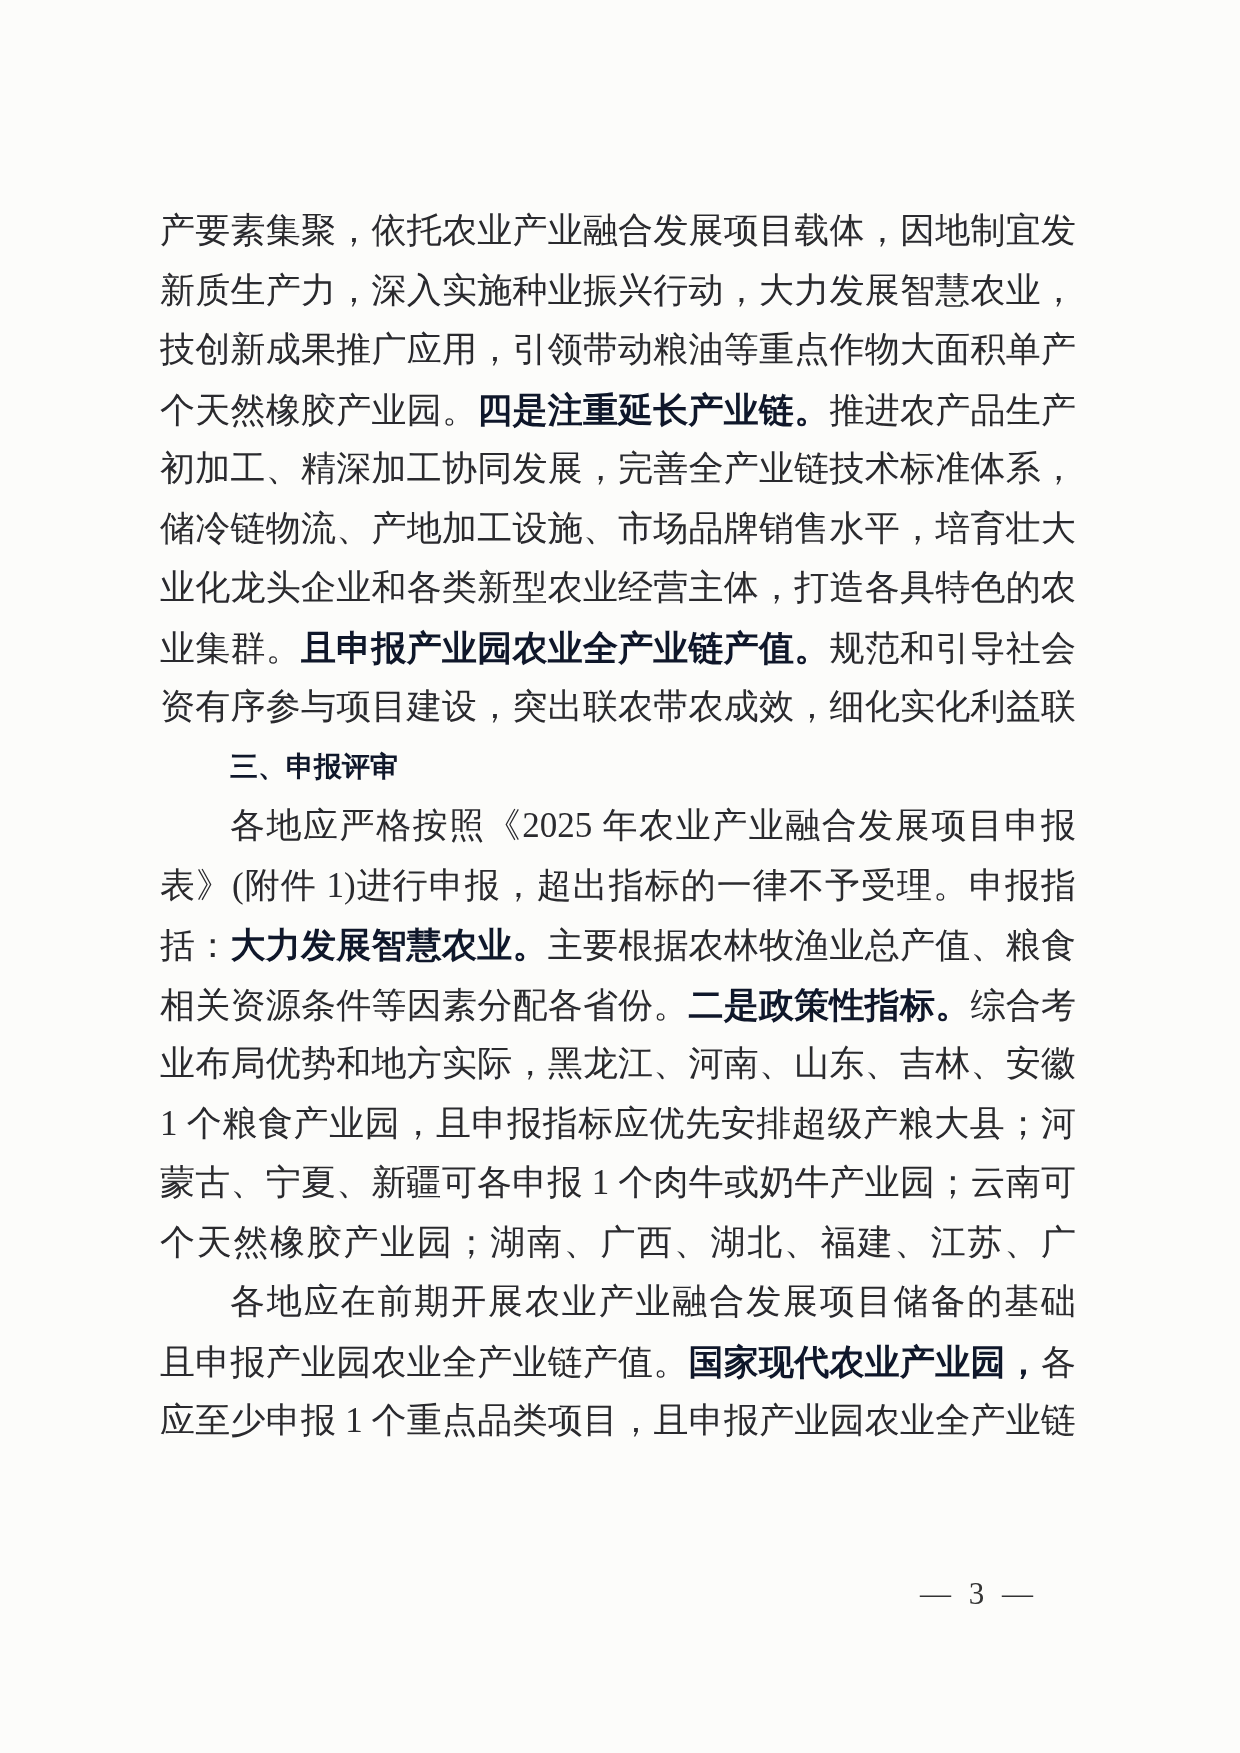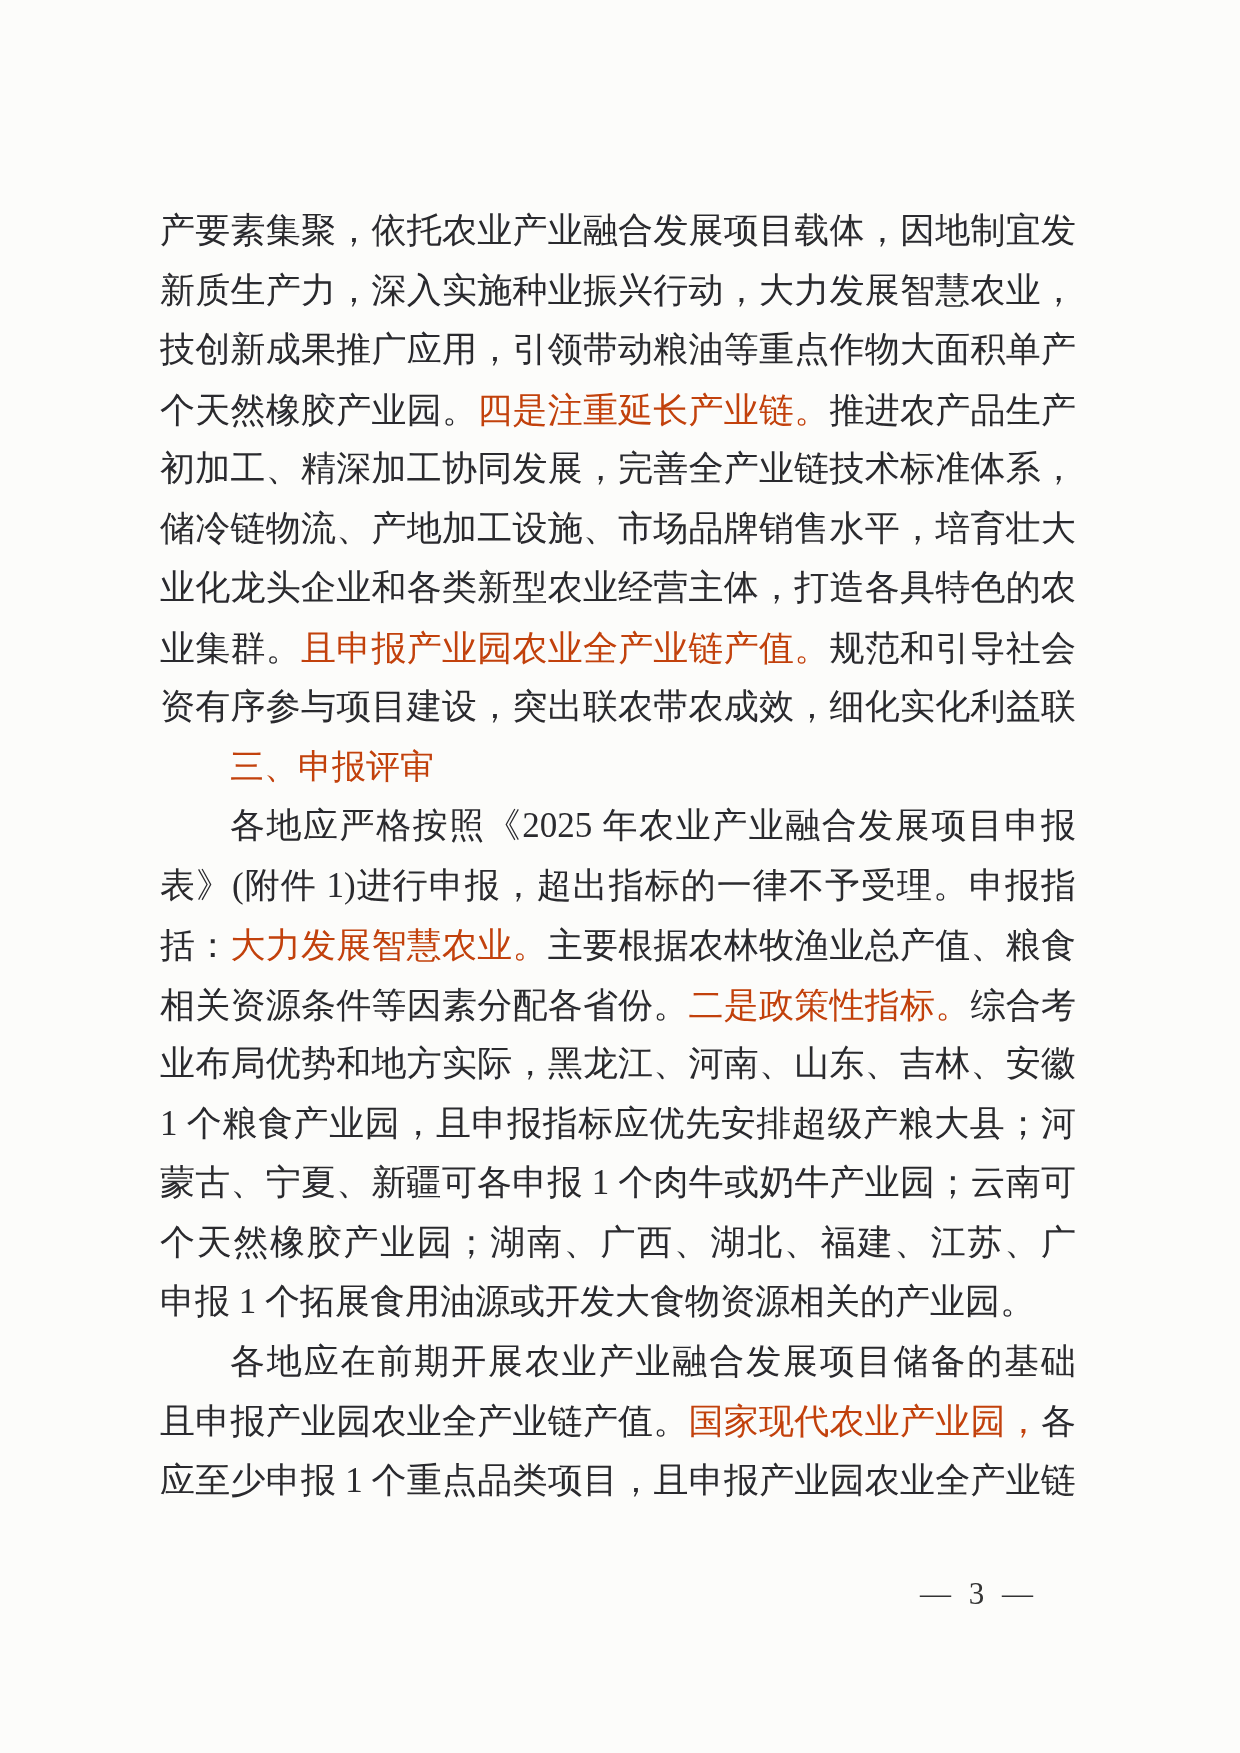--- a/index.html
+++ b/index.html
@@ -26,24 +26,24 @@
     overflow:hidden;
     white-space:nowrap;
   }
   .line.full{
     white-space:normal;
     text-align-last:justify;
   }
   .line.ind{ text-indent:70px; }
   .line .b{
     font-family:"Liberation Sans", sans-serif;
-    font-weight:400;
-    color:#c2410c;
+    font-weight:700;
+    color:#0f172a;
   }
-  .line.heading{ font-size:34px; }
+  .line.heading{ font-size:28px; }
   .pageno{
     position:absolute;
     top:1576px;
     left:0;
     right:202px;
     text-align:right;
     font-size:31px;
     letter-spacing:5px;
     color:#333;
     line-height:36px;
@@ -65,19 +65,18 @@
       <div class="line full"><span>资有序参与项目建设，突出联农带农成效，细化实化利益联结机</span></div>
       <div class="line ind heading"><span class="b">三、申报评审</span></div>
       <div class="line full ind"><span>各地应严格按照《2025 年农业产业融合发展项目申报指标</span></div>
       <div class="line full"><span>表》(附件 1)进行申报，超出指标的一律不予受理。申报指标包</span></div>
       <div class="line full"><span>括：</span><span class="b">大力发展智慧农业。</span><span>主要根据农林牧渔业总产值、粮食总产量及</span></div>
       <div class="line full"><span>相关资源条件等因素分配各省份。</span><span class="b">二是政策性指标。</span><span>综合考虑产</span></div>
       <div class="line full"><span>业布局优势和地方实际，黑龙江、河南、山东、吉林、安徽可各申报</span></div>
       <div class="line full"><span>1 个粮食产业园，且申报指标应优先安排超级产粮大县；河北、内</span></div>
       <div class="line full"><span>蒙古、宁夏、新疆可各申报 1 个肉牛或奶牛产业园；云南可申报 1</span></div>
       <div class="line full"><span>个天然橡胶产业园；湖南、广西、湖北、福建、江苏、广东、四川可各</span></div>
-      <div class="line"><span>申报 1 个拓展食用油源或开发大食物资源相关的产业园。</span></div>
       <div class="line full ind"><span>各地应在前期开展农业产业融合发展项目储备的基础上，按</span></div>
       <div class="line full"><span>且申报产业园农业全产业链产值。</span><span class="b">国家现代农业产业园，</span><span>各省份</span></div>
       <div class="line full"><span>应至少申报 1 个重点品类项目，且申报产业园农业全产业链产值</span></div>
     </div>
   <div class="pageno">— 3 —</div>
 </div>
 
 </body></html>

